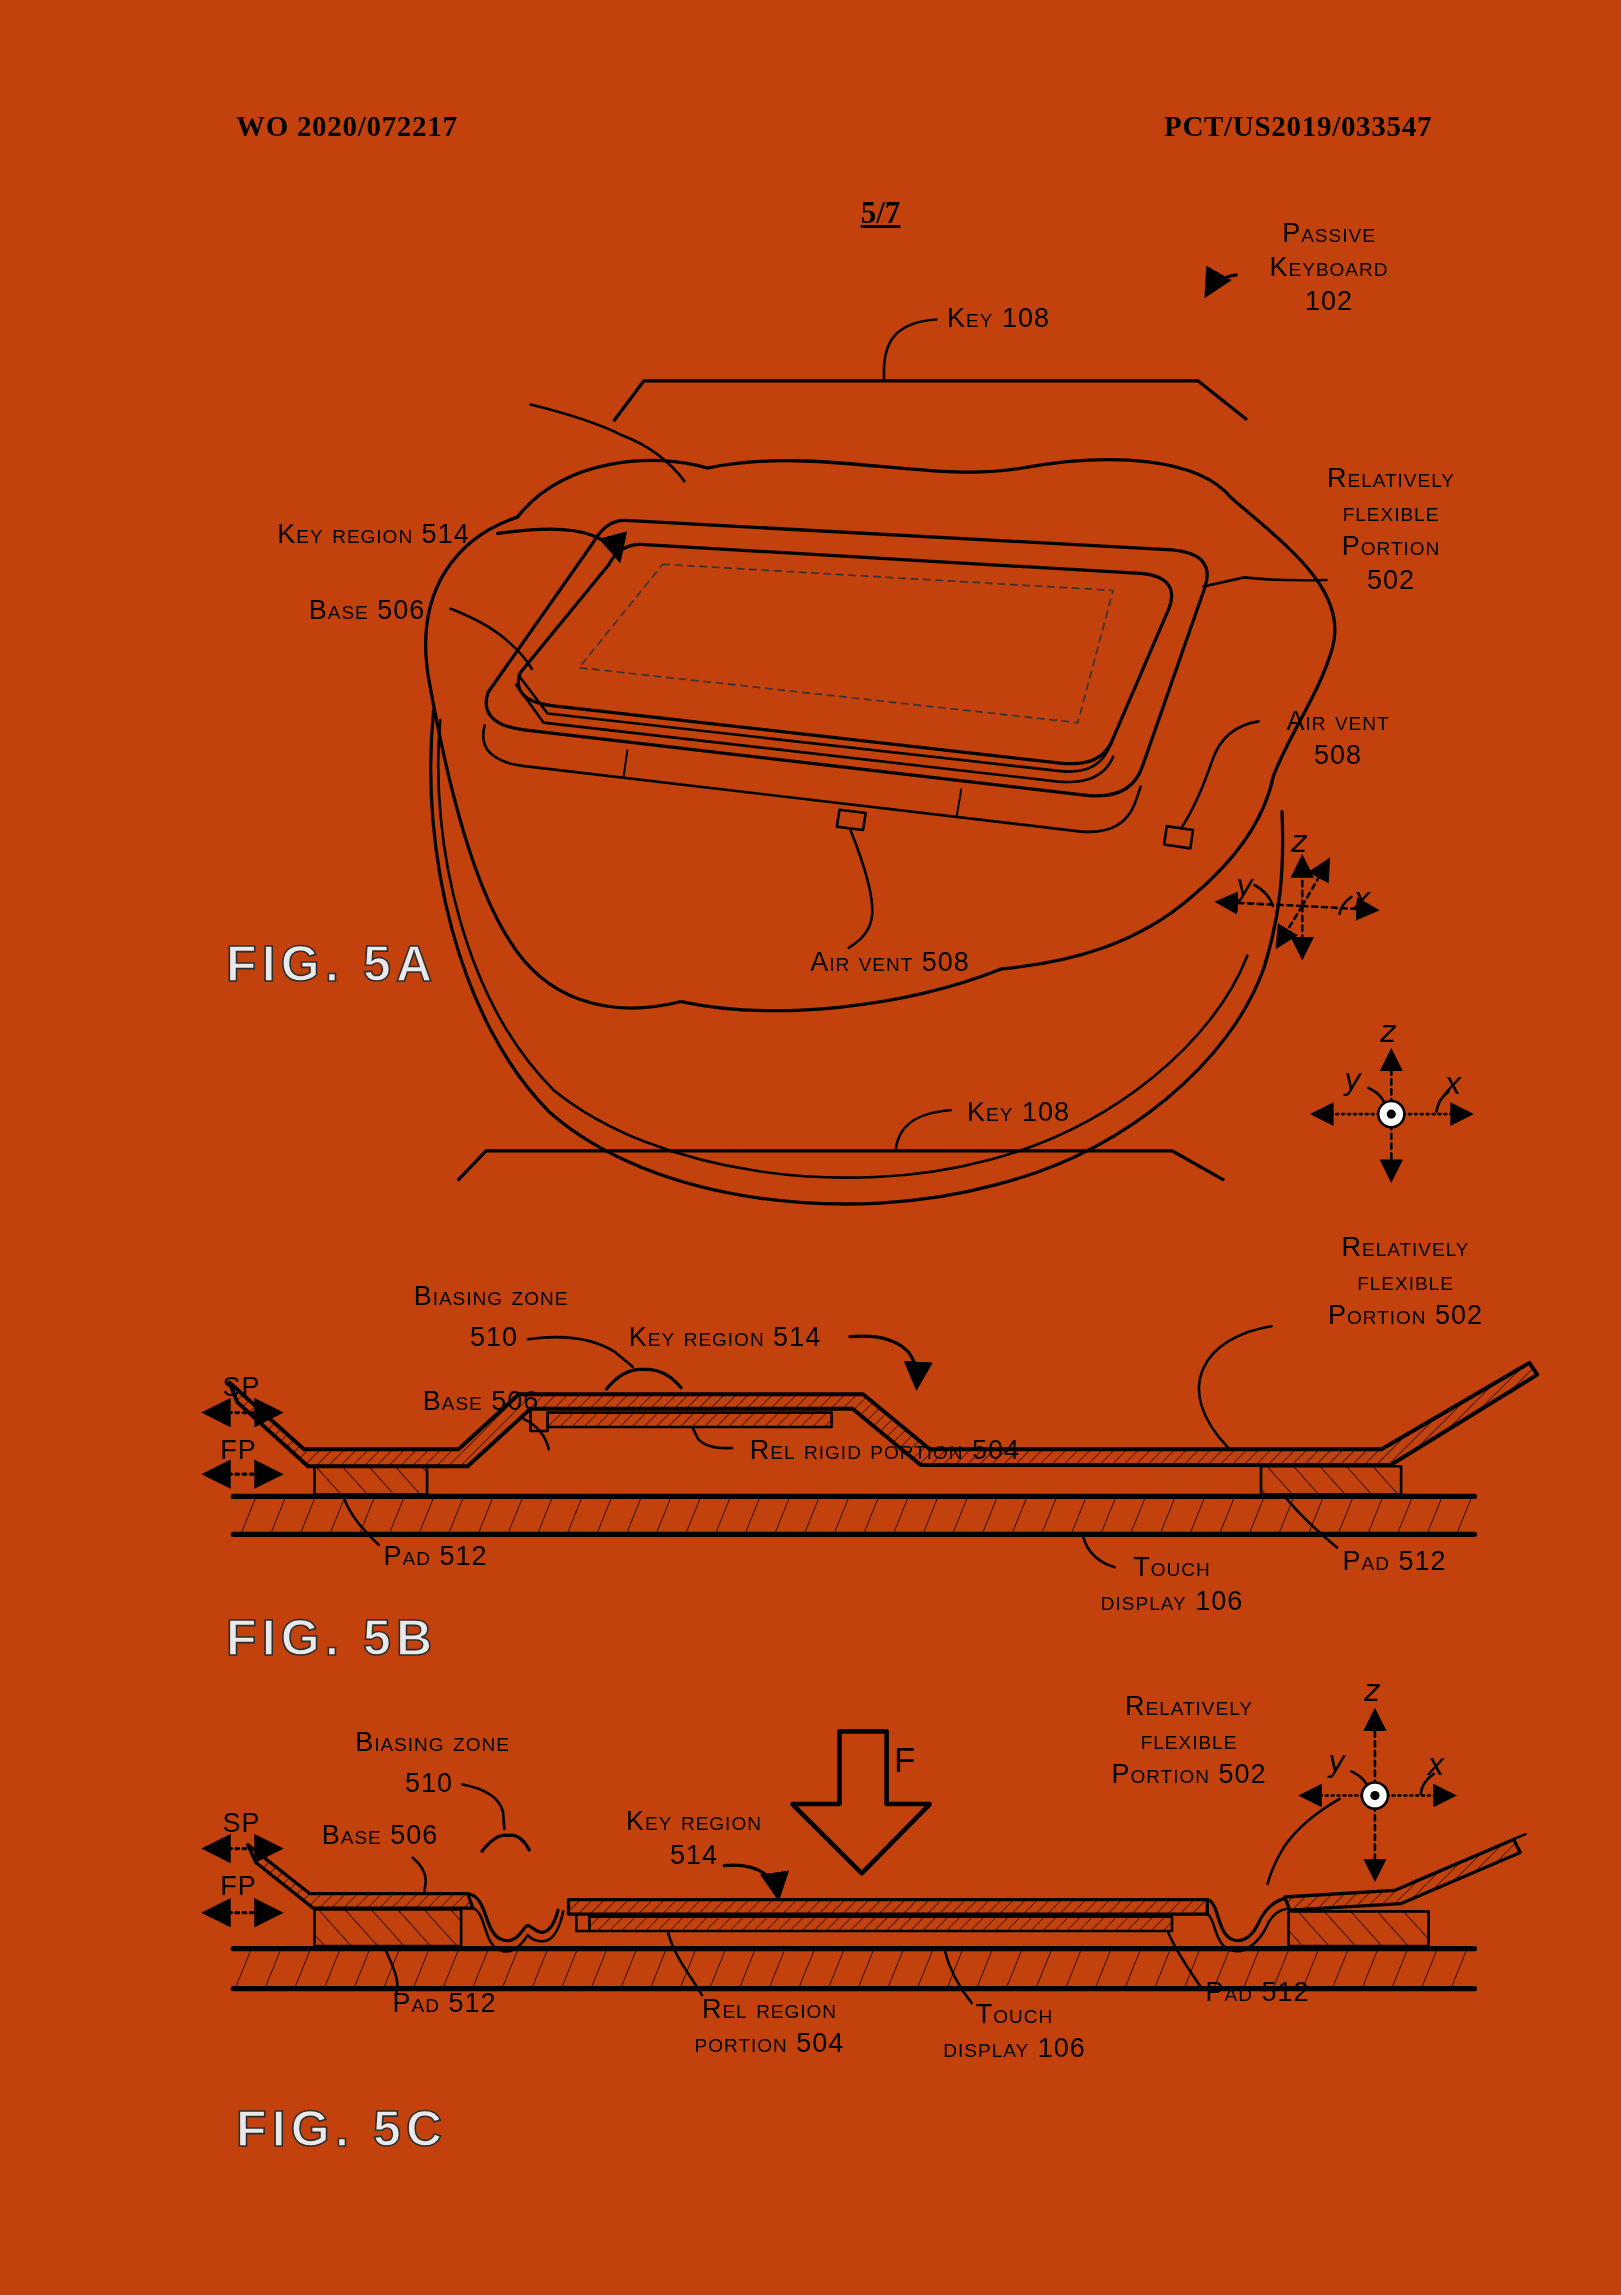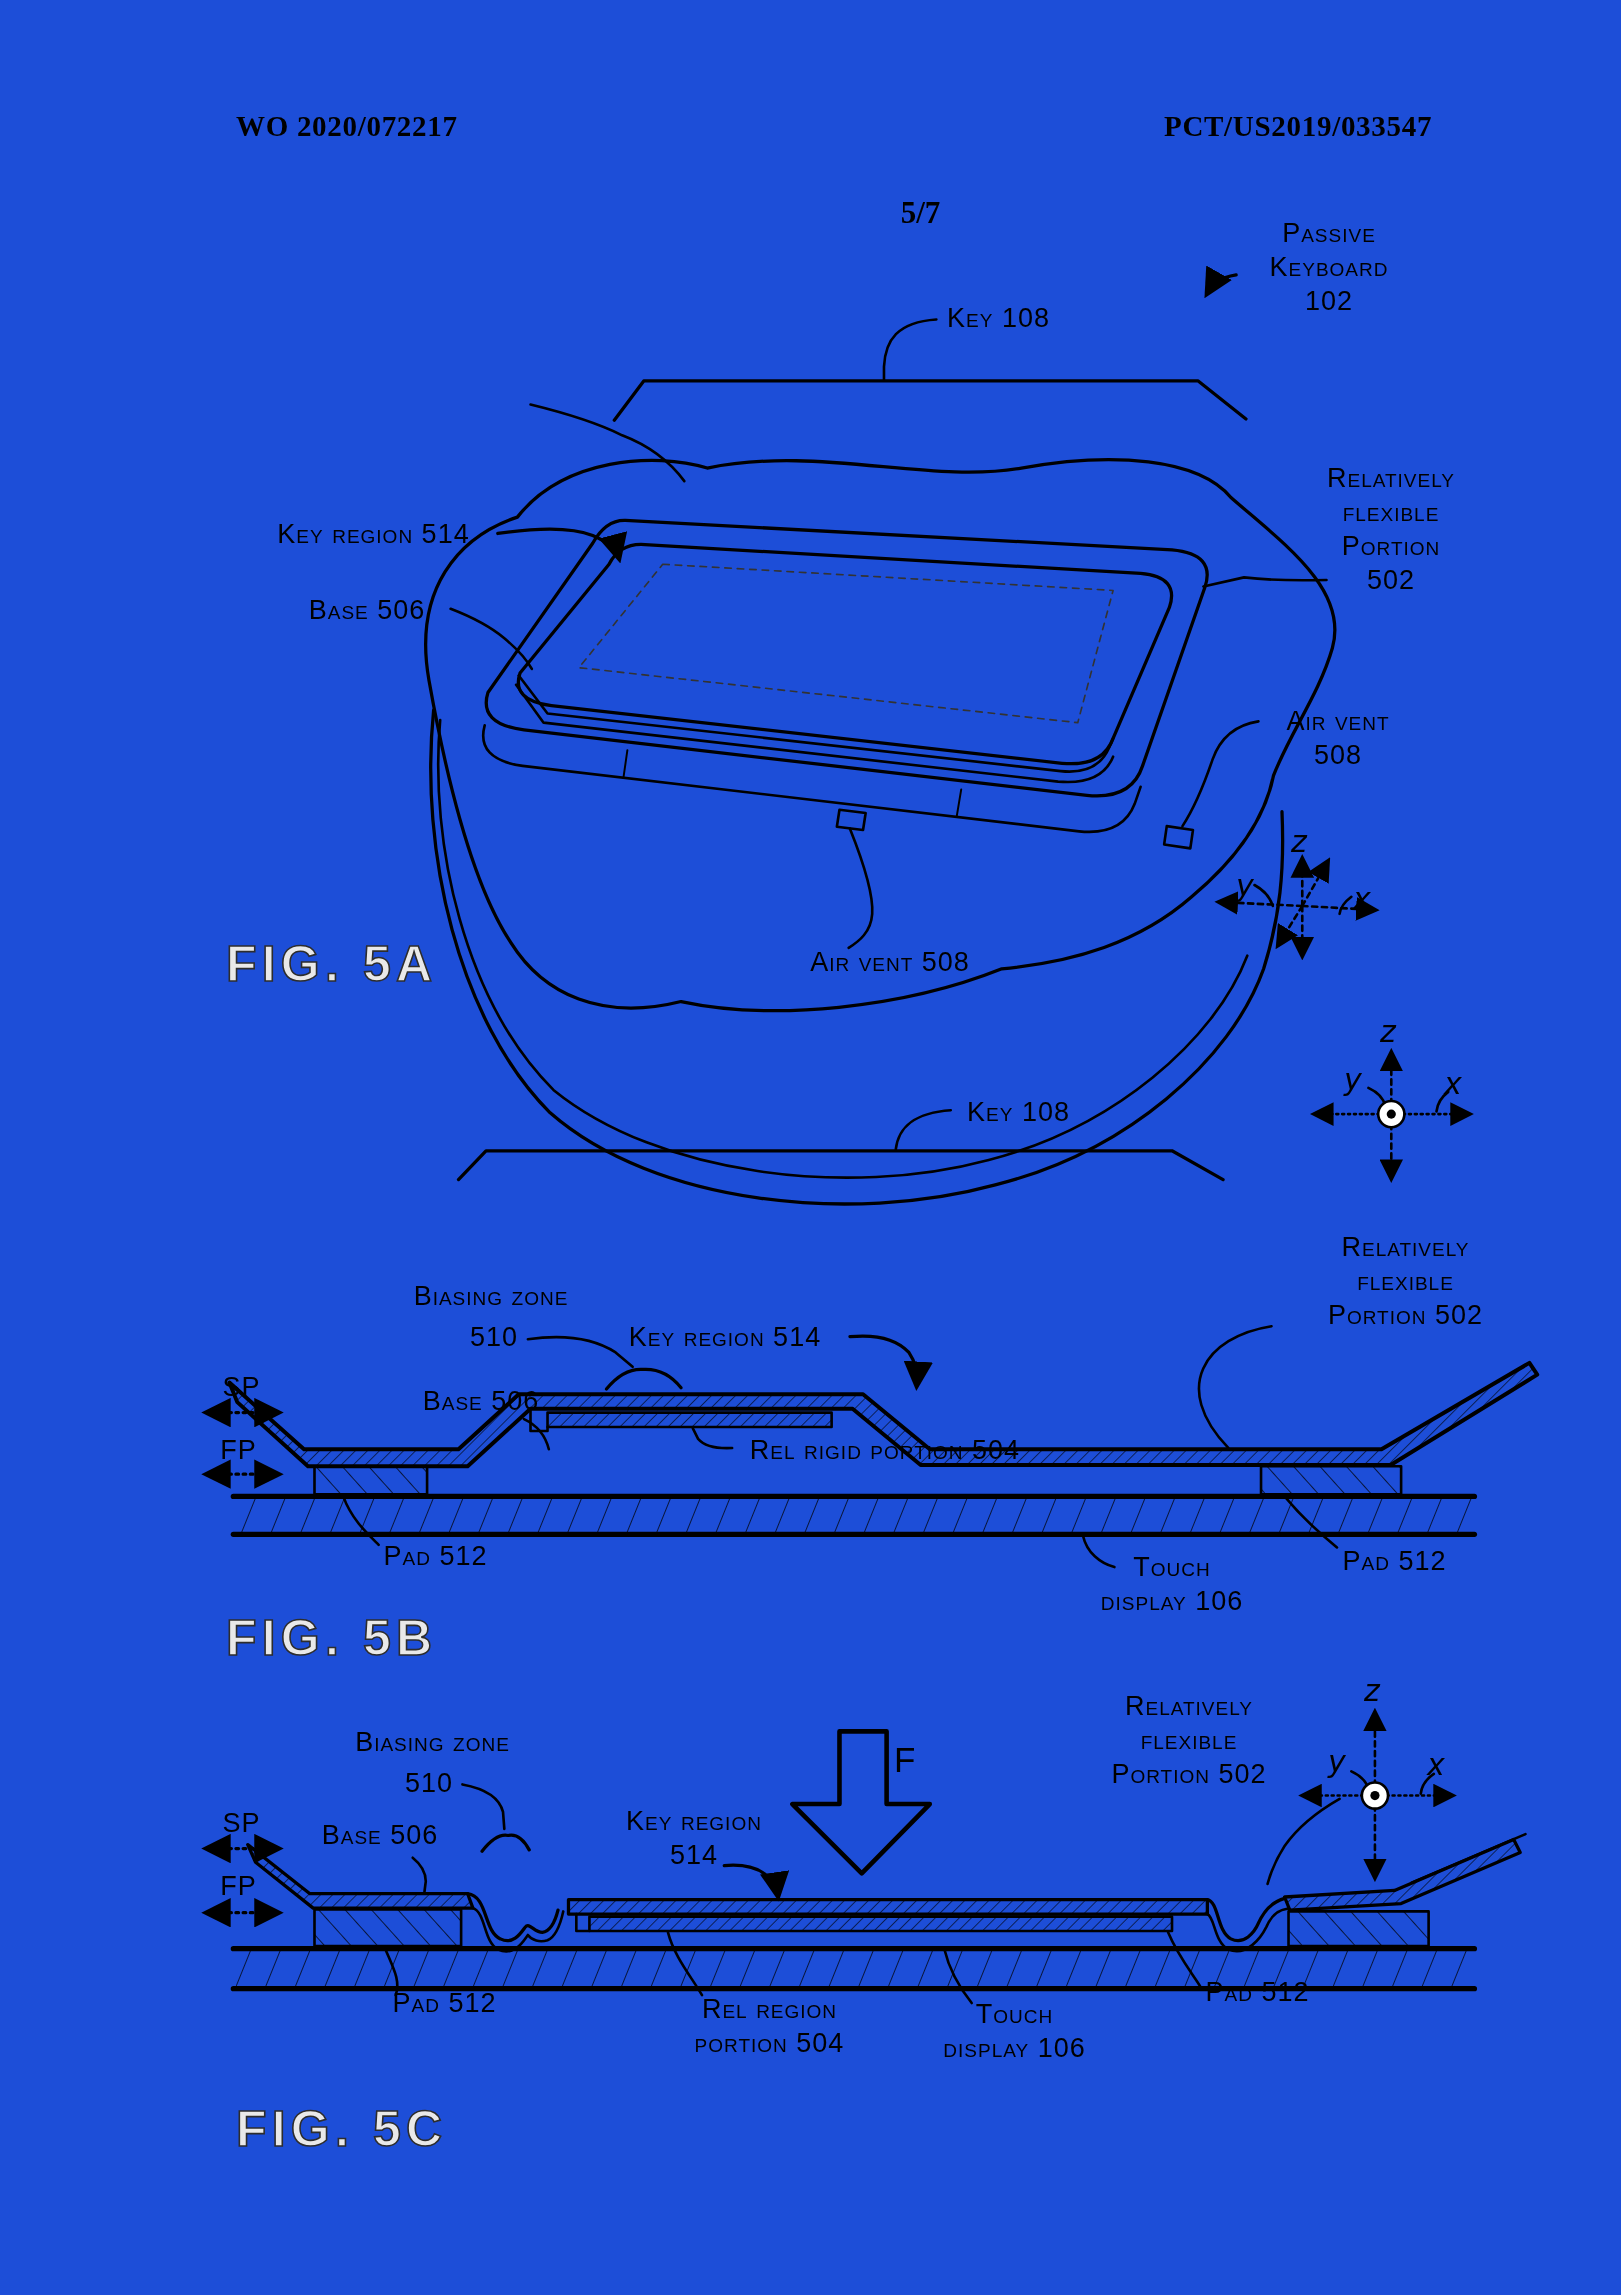--- a/index.html
+++ b/index.html
@@ -1,16 +1,16 @@
 <!DOCTYPE html>
 <html style="font-size:10.5px"><head>
 <meta charset="utf-8">
 <style>
   html,body{margin:0;padding:0;background:#fff;}
-  #page{position:relative;width:1622px;height:2295px;background:#1d4ed8;overflow:hidden;
+  #page{position:relative;width:1622px;height:2295px;background:#c2410c;overflow:hidden;
         font-family:"Liberation Sans",sans-serif;color:#000;}
   #art{position:absolute;left:0;top:0;}
   .hdr{position:absolute;font:bold 29px "Liberation Serif",serif;letter-spacing:0.7px;white-space:nowrap;}
   .pg{position:absolute;font:bold 31px "Liberation Serif",serif;text-align:center;}
   .lbl{position:absolute;font-variant:small-caps;font-size:27px;line-height:1.26;
        letter-spacing:1px;text-align:center;white-space:nowrap;color:#000;}
   .axis{position:absolute;font:italic 30px "DejaVu Sans",sans-serif;}
   .figcap{position:absolute;font:bold 50px "Liberation Sans",sans-serif;letter-spacing:5.2px;
           color:#e9e9e9;-webkit-text-stroke:1.6px #2d2d2d;white-space:nowrap;}
   .force{position:absolute;font:35px "Liberation Sans",sans-serif;}
@@ -170,21 +170,21 @@
       <path d="M2064,2706 Q2086,2716 2090,2734"></path>
       <path d="M2190,2710 Q2172,2722 2170,2740"></path>
       <circle cx="2100" cy="2743" r="20" fill="#fff"></circle>
       <circle cx="2100" cy="2743" r="7" fill="#000" stroke="none"></circle>
     </g>
   </g>
 </svg>
 
   <div class="hdr" style="left:236px;top:110px;">WO 2020/072217</div>
   <div class="hdr" style="left:1164px;top:110px;">PCT/US2019/033547</div>
-  <div class="pg" style="left:881px;top:195px;width:79px;">5/7</div>
+  <div class="pg" style="left:841px;top:195px;width:79px;text-decoration:underline;">5/7</div>
 
   <div class="lbl" style="left:933px;top:301px;width:131px;">Key 108</div>
   <div class="lbl" style="left:1231px;top:216px;width:196px;">
     <div>Passive</div>
       <div>Keyboard</div>
       <div>102</div>
   </div>
   <div class="lbl" style="left:249px;top:517px;width:249px;">Key region 514</div>
   <div class="lbl" style="left:282px;top:593px;width:170px;">Base 506</div>
   <div class="lbl" style="left:1278px;top:461px;width:226px;">

